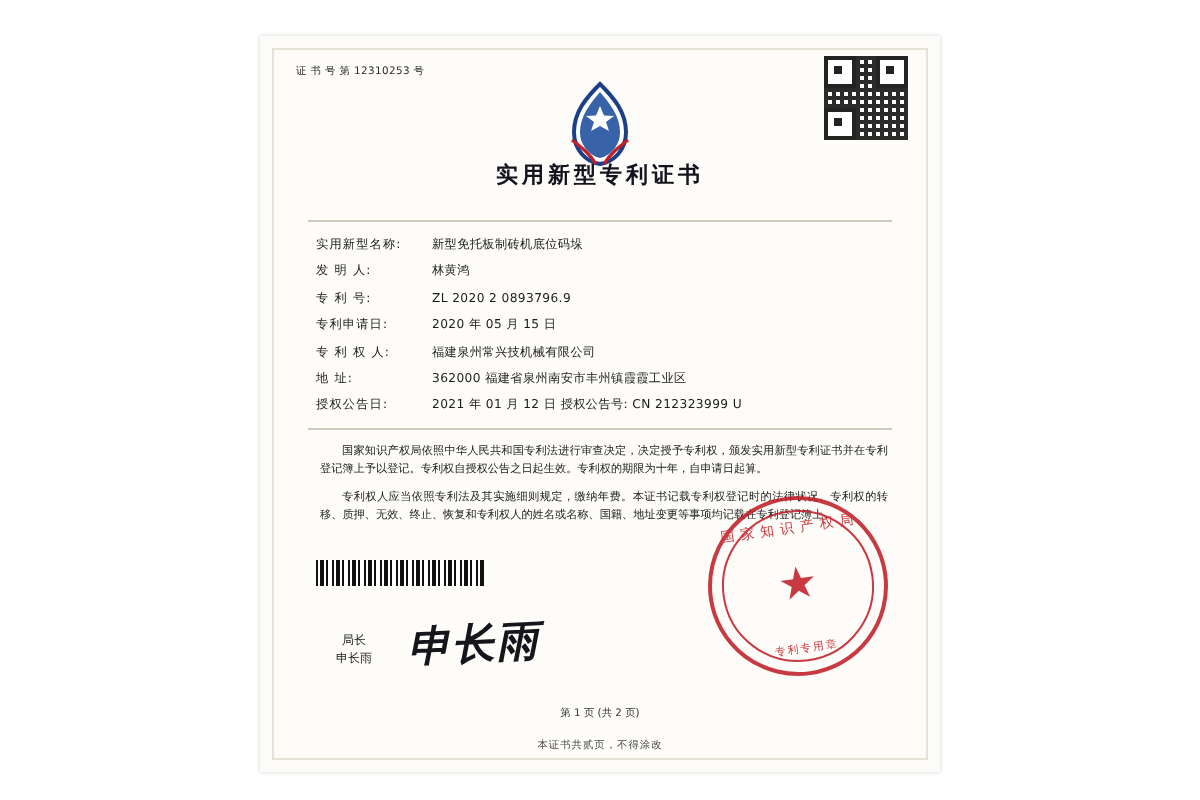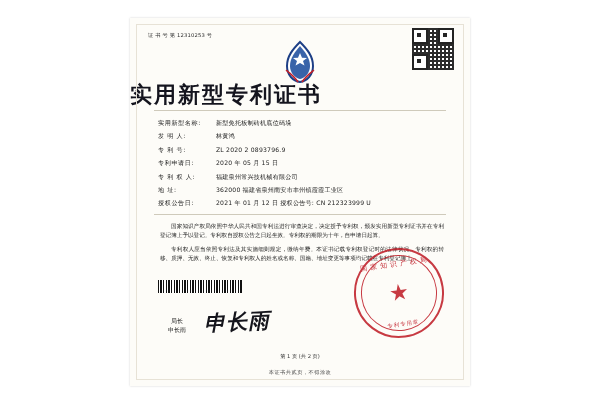--- a/index.html
+++ b/index.html
@@ -88,22 +88,23 @@
     transform: translateX(-50%);
     width: 54px;
     height: 44px;
   }
 
   .title {
     position: absolute;
     left: 0;
     right: 0;
     top: 62px;
+    text-align: center;
     font-family: "DejaVu Serif", serif;
-    font-size: 22px;
+    font-size: 11px;
     font-weight: bold;
     letter-spacing: 2px;
     color: #14141e;
   }
 
   .subtitle-rule {
     position: absolute;
     left: 24px;
     right: 24px;
     top: 92px;

